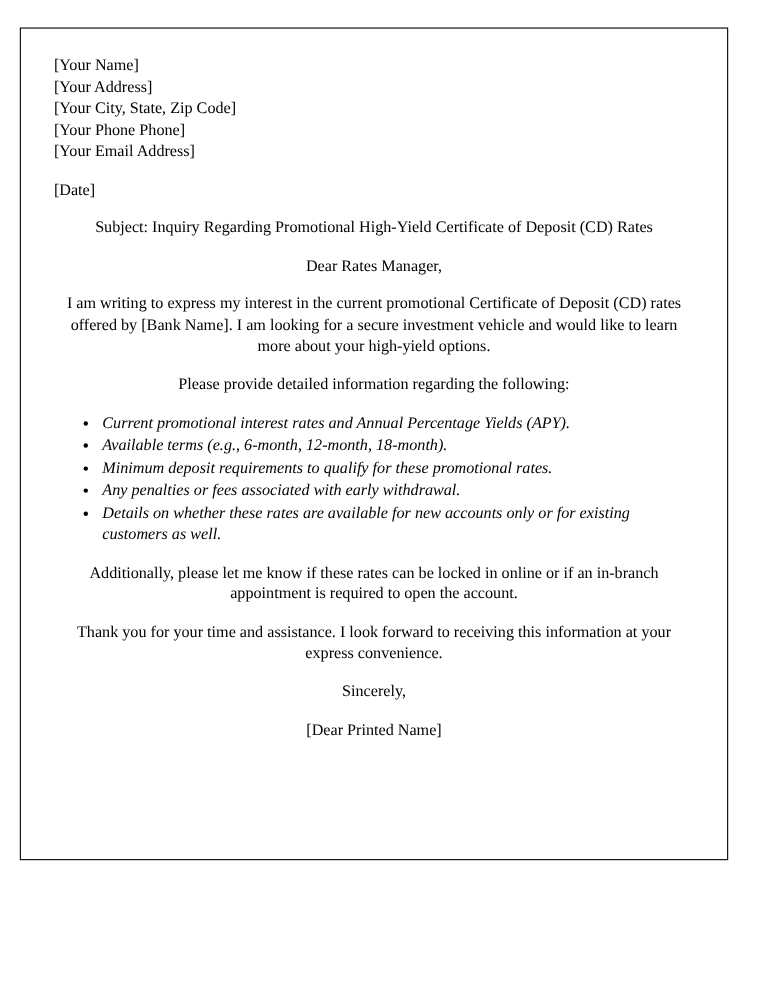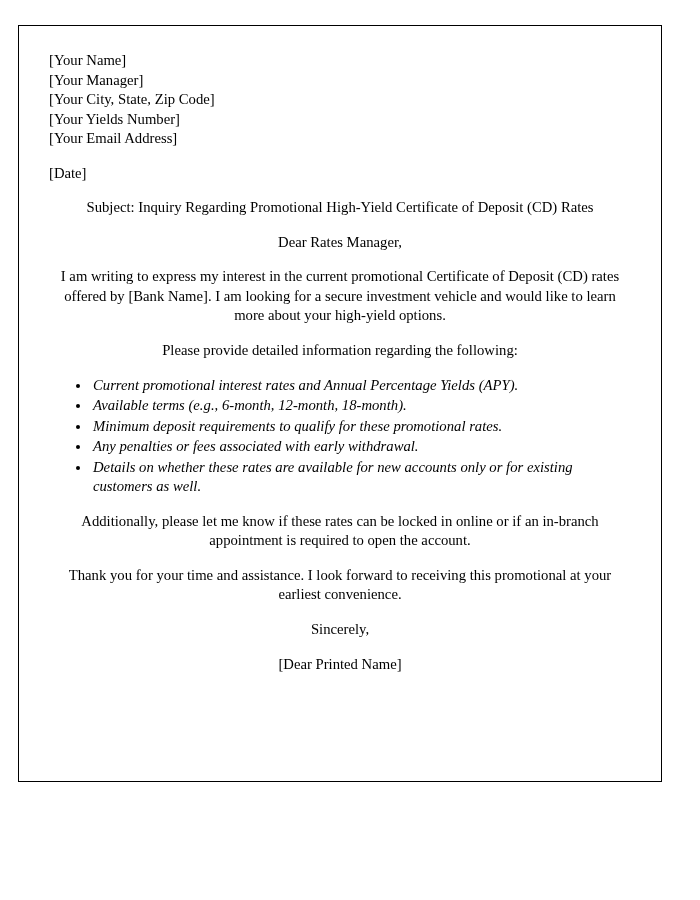--- a/index.html
+++ b/index.html
@@ -57,23 +57,23 @@
 </style>
 </head>
 <body>
 
 <div class="page">
   <div class="letter-frame">
     <div class="letter-body">
 
       <div class="block">
         <div class="line">[Your Name]</div>
-        <div class="line">[Your Manager]</div>
+        <div class="line">[Your Address]</div>
         <div class="line">[Your City, State, Zip Code]</div>
-        <div class="line">[Your Yields Number]</div>
+        <div class="line">[Your Phone Phone]</div>
         <div class="line">[Your Email Address]</div>
       </div>
 
       <div class="block">
         <div class="line">[Date]</div>
       </div>
 
 
       <p class="para">Subject: Inquiry Regarding Promotional High-Yield Certificate of Deposit (CD) Rates</p>
 
@@ -86,21 +86,21 @@
       <ul class="bullets">
         <li>Current promotional interest rates and Annual Percentage Yields (APY).</li>
         <li>Available terms (e.g., 6-month, 12-month, 18-month).</li>
         <li>Minimum deposit requirements to qualify for these promotional rates.</li>
         <li>Any penalties or fees associated with early withdrawal.</li>
         <li>Details on whether these rates are available for new accounts only or for existing customers as well.</li>
       </ul>
 
       <p class="para">Additionally, please let me know if these rates can be locked in online or if an in-branch appointment is required to open the account.</p>
 
-      <p class="para">Thank you for your time and assistance. I look forward to receiving this promotional at your earliest convenience.</p>
+      <p class="para">Thank you for your time and assistance. I look forward to receiving this information at your express convenience.</p>
 
       <p class="para">Sincerely,</p>
 
 
       <p class="para">[Dear Printed Name]</p>
 
     </div>
   </div>
 </div>
 

